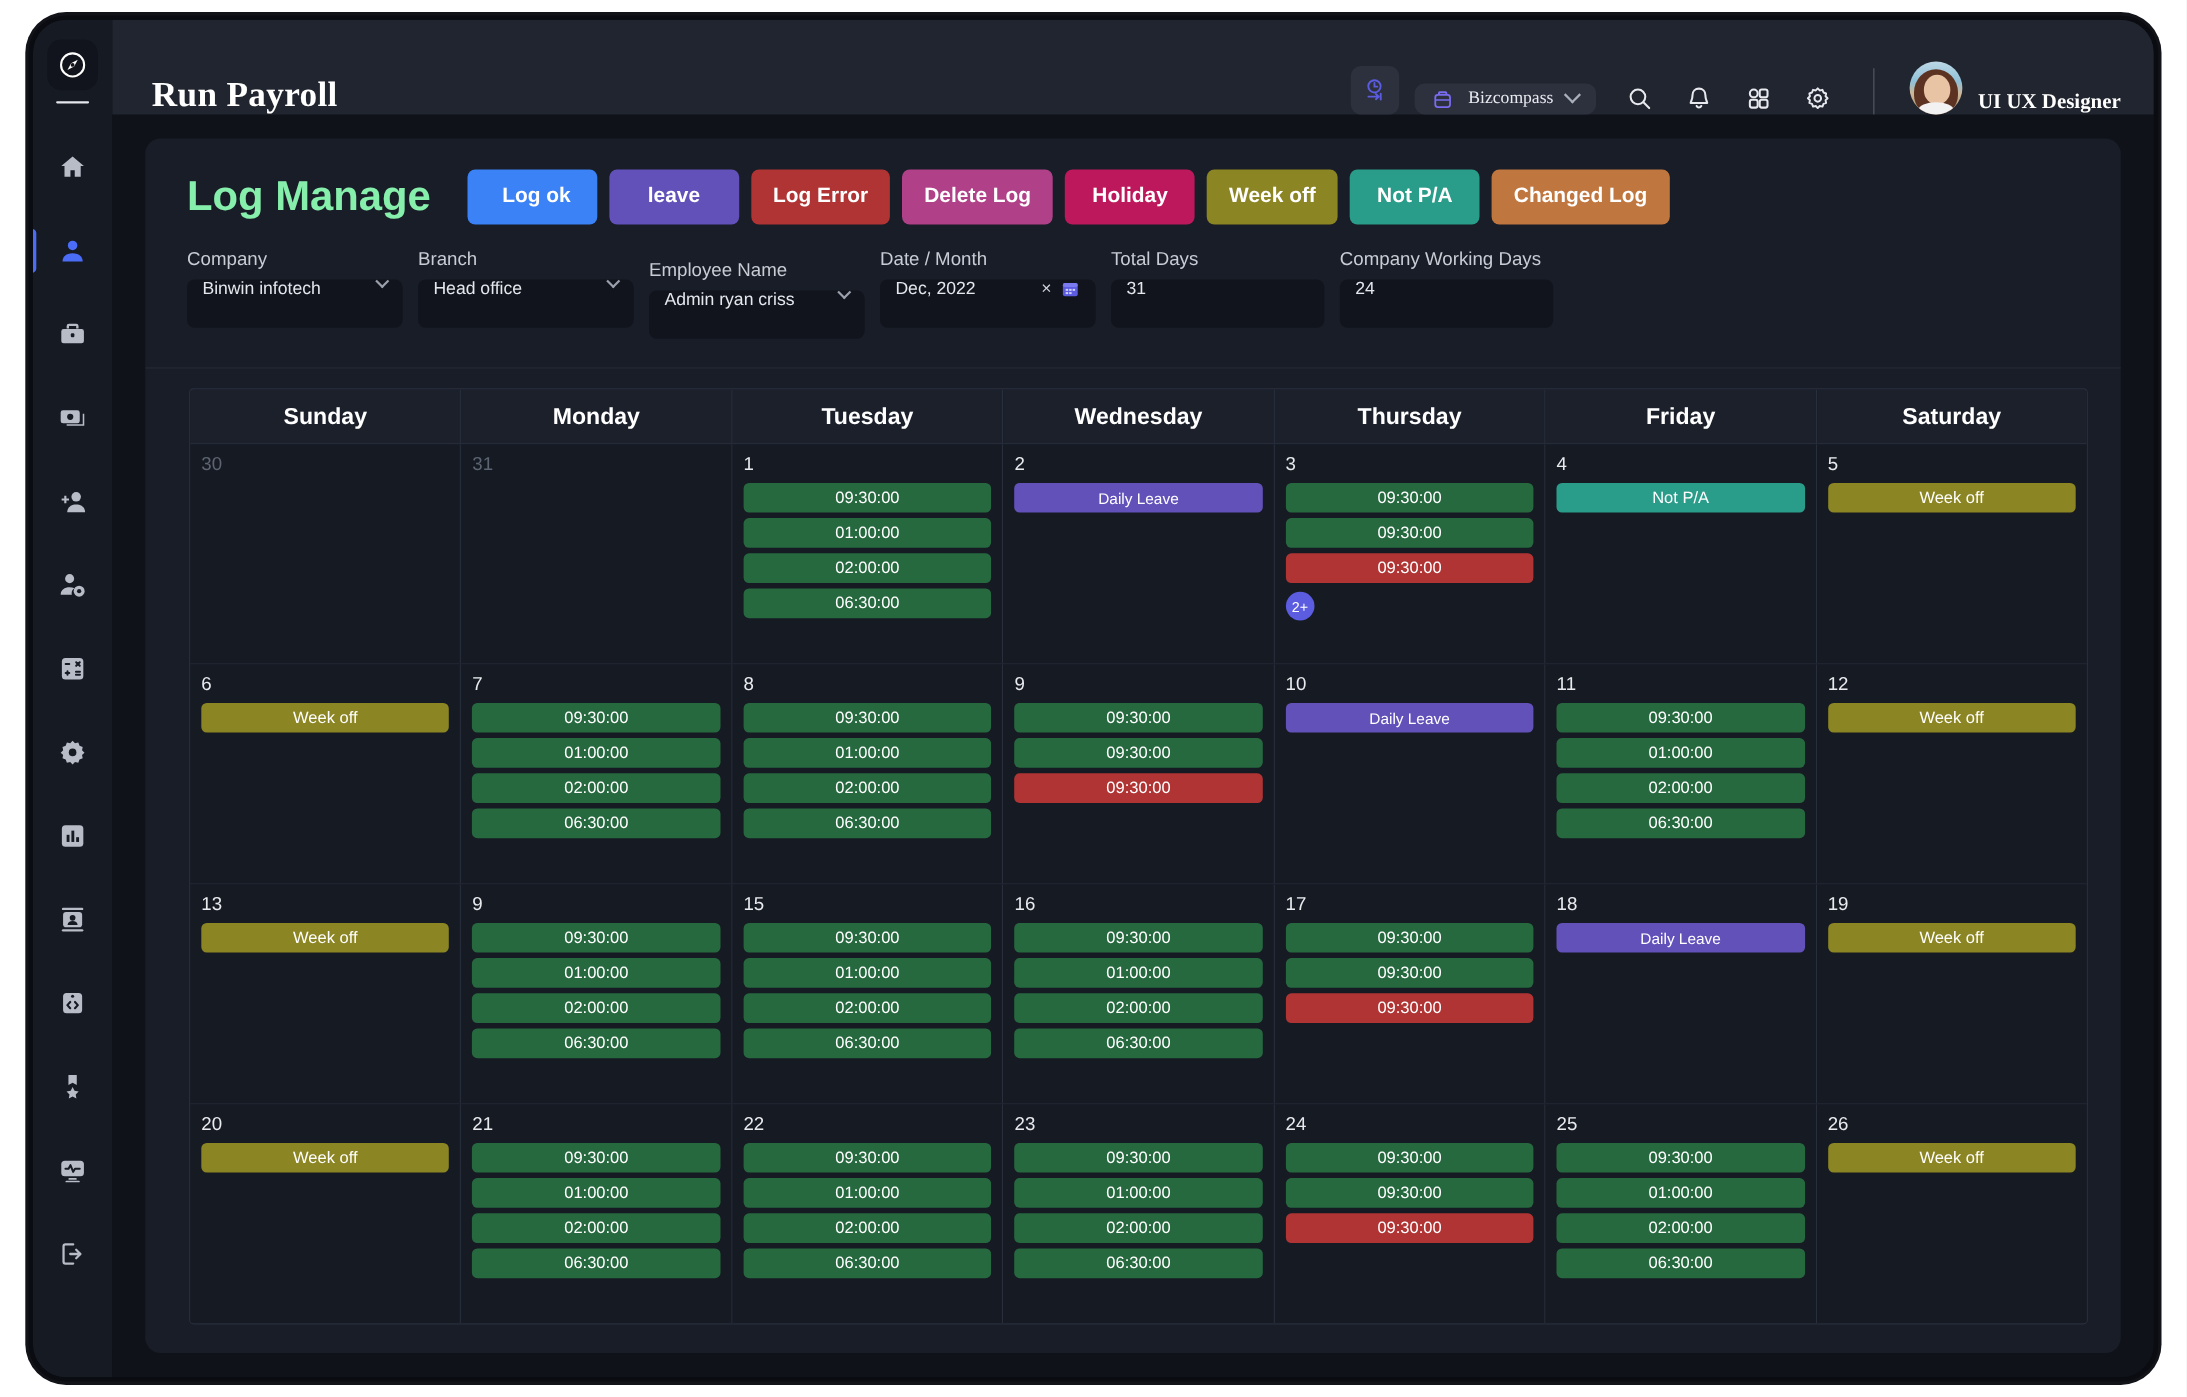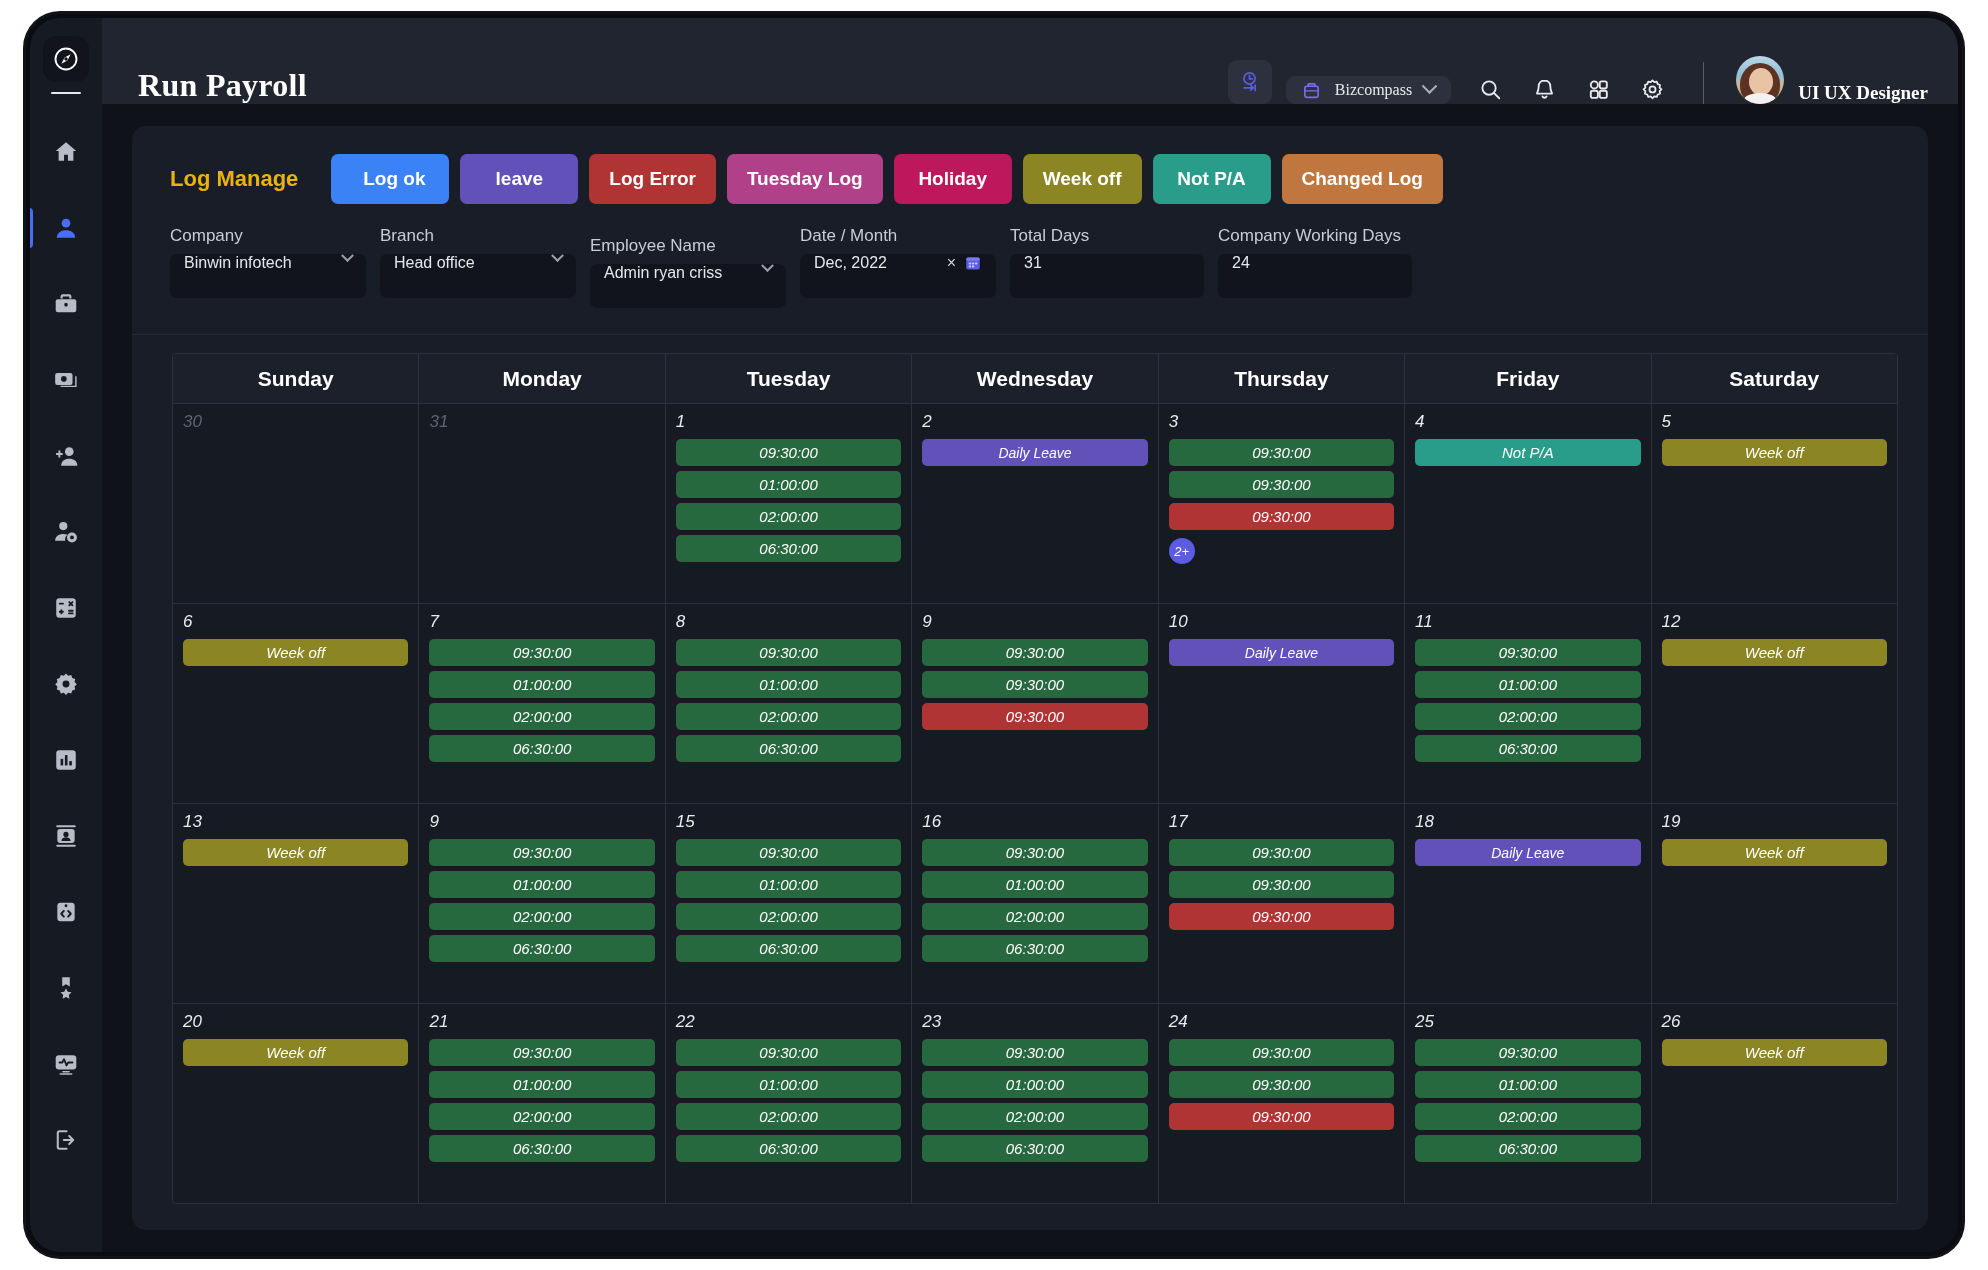--- a/index.html
+++ b/index.html
@@ -121,21 +121,21 @@
     display: flex; flex-direction: column;
     overflow: hidden;
     min-height: 0;
   }
 
   
   .logrow {
     display: flex; align-items: center; gap: 11px;
     padding: 28px 30px 22px 38px;
   }
-  .logtitle { font-size: 22px; font-weight: bold; color: #eab308; margin-right: 22px; white-space: nowrap; }
+  .logtitle { font-size: 38px; font-weight: bold; color: #86efac; margin-right: 22px; white-space: nowrap; }
   .tagbtn {
     height: 50px; min-width: 118px;
     border-radius: 7px; border: none;
     color: #ffffff; font-size: 19px; font-weight: bold;
     font-family: "Liberation Sans", sans-serif;
     padding: 0 20px; cursor: pointer;
     display: flex; align-items: center; justify-content: center;
     white-space: nowrap;
   }
 
@@ -176,21 +176,21 @@
   .cal-head .hcell {
     flex: 1 1 0; min-width: 0;
     height: 50px;
     display: flex; align-items: center; justify-content: center;
     font-size: 21px; font-weight: bold; color: #ffffff;
     border-right: 1px solid #2b3140;
     border-bottom: 1px solid #2b3140;
     background: #1b202b;
   }
   .cal-head .hcell:last-child { border-right: none; }
-  .cal-body { flex: 1 1 auto; display: flex; flex-direction: column; min-height: 0; font-style: italic; }
+  .cal-body { flex: 1 1 auto; display: flex; flex-direction: column; min-height: 0; }
   .wrow { flex: 1 1 0; display: flex; border-bottom: 1px solid #2b3140; min-height: 0; }
   .wrow:last-child { border-bottom: none; }
   .dcell {
     flex: 1 1 0; min-width: 0;
     border-right: 1px solid #2b3140;
     padding: 8px 10px 6px 10px;
     display: flex; flex-direction: column; gap: 5px;
     overflow: hidden;
     background: #161a23;
     cursor: pointer;
@@ -392,21 +392,21 @@
 
     <div class="content">
       <div class="card">
 
         <div class="logrow">
           <div class="logtitle">Log Manage</div>
           <div id="legend-row" style="display:flex;gap:11px;">
               <button class="tagbtn" style="background: #3b82f6; padding-left: 28px;">Log ok</button>
               <button class="tagbtn" style="background: rgb(99, 81, 186);">leave</button>
               <button class="tagbtn" style="background: rgb(176, 52, 52);">Log Error</button>
-              <button class="tagbtn" style="background: rgb(176, 65, 137);">Tuesday Log</button>
+              <button class="tagbtn" style="background: rgb(176, 65, 137);">Delete Log</button>
               <button class="tagbtn" style="background: #be185d;">Holiday</button>
               <button class="tagbtn" style="background: rgb(139, 133, 35);">Week off</button>
               <button class="tagbtn" style="background: rgb(42, 156, 138);">Not P/A</button>
               <button class="tagbtn" style="background: rgb(192, 118, 63);">Changed Log</button>
             </div>
         </div>
 
         <div class="filters" id="filters-row">
             <div class="fgroup" style="width: 196px;">
               <div class="flabel">Company</div>

